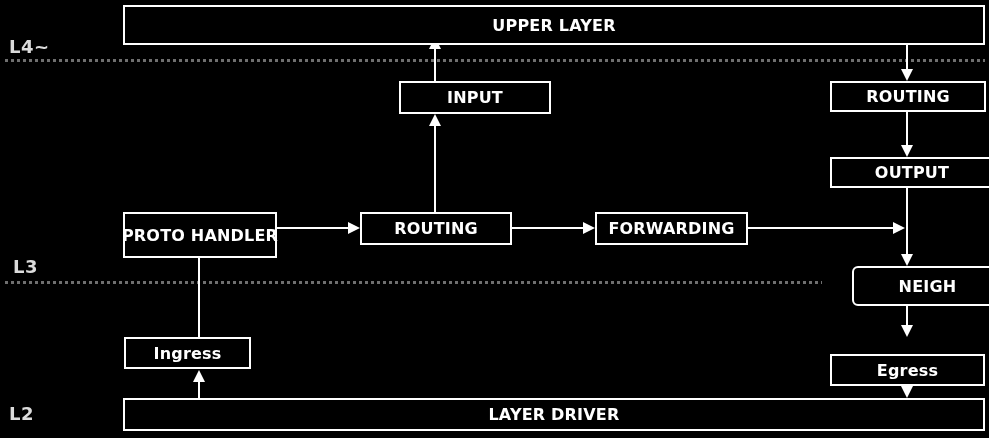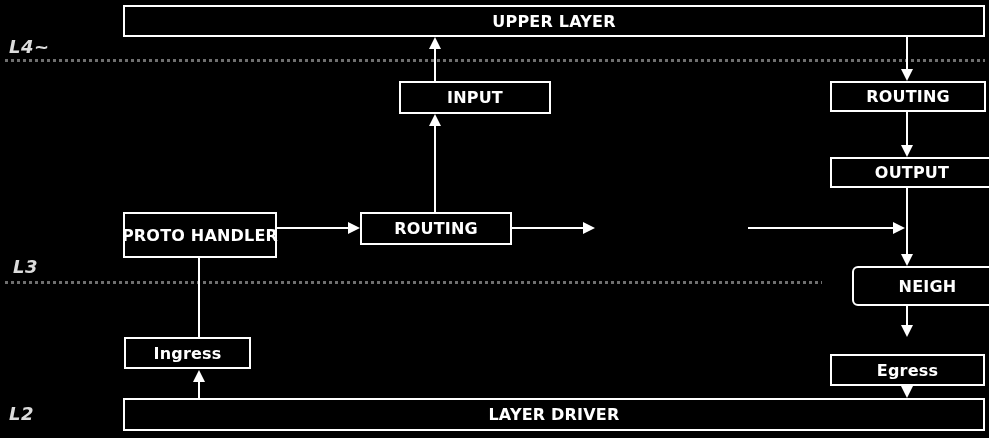--- a/index.html
+++ b/index.html
@@ -28,21 +28,20 @@
     font-weight: bold;
     letter-spacing: 0.2px;
     white-space: nowrap;
   }
   .layer-label {
     position: absolute;
     color: #dcdcdc;
     font-size: 18px;
     font-weight: bold;
     letter-spacing: 0.5px;
-    font-style: italic;
   }
   .dotted-line {
     position: absolute;
     height: 3px;
     background: repeating-linear-gradient(to right, #6f6f6f 0px, #6f6f6f 3px, transparent 3px, transparent 6px);
   }
   .vline {
     position: absolute;
     width: 2px;
     background: #ffffff;
@@ -67,21 +66,21 @@
     border-right: 6px solid transparent;
     border-top: 12px solid #ffffff;
   }
   .head-right {
     border-top: 6px solid transparent;
     border-bottom: 6px solid transparent;
     border-left: 12px solid #ffffff;
   }
 
   
-  .n-upper     { left: 123px; top: 5px;   width: 862px; height: 32px; }
+  .n-upper     { left: 123px; top: 5px;   width: 862px; height: 40px; }
   .n-input     { left: 360px; top: 81px;  width: 152px; height: 33px; margin-left: 39px; }
   .n-routtop   { left: 830px; top: 81px;  width: 156px; height: 31px; }
   .n-output    { left: 830px; top: 157px; width: 164px; height: 31px; }
   .n-proto     { left: 123px; top: 212px; width: 154px; height: 46px; }
   .n-routmid   { left: 360px; top: 212px; width: 152px; height: 33px; }
   .n-forward   { left: 595px; top: 212px; width: 153px; height: 33px; }
   .n-neigh     { left: 852px; top: 266px; width: 151px; height: 40px; border-radius: 6px; }
   .n-ingress   { left: 124px; top: 337px; width: 127px; height: 32px; }
   .n-egress    { left: 830px; top: 354px; width: 155px; height: 32px; }
   .n-devdrv    { left: 123px; top: 398px; width: 862px; height: 33px; }
@@ -157,18 +156,19 @@
     <div class="head head-up" style="left:193px; top:370px;"></div>
     <div class="vline" style="left:198px; top:381px; height:17px;"></div>
   </div>
 
   <div class="node n-upper">UPPER LAYER</div>
   <div class="node n-input">INPUT</div>
   <div class="node n-routtop">ROUTING</div>
   <div class="node n-output">OUTPUT</div>
   <div class="node n-proto">PROTO HANDLER</div>
   <div class="node n-routmid">ROUTING</div>
+  <div class="node n-forward">FORWARDING</div>
   <div class="node n-neigh">NEIGH</div>
   <div class="node n-ingress">Ingress</div>
   <div class="node n-egress">Egress</div>
   <div class="node n-devdrv">LAYER DRIVER</div>
 
 </div>
 
 </body></html>

